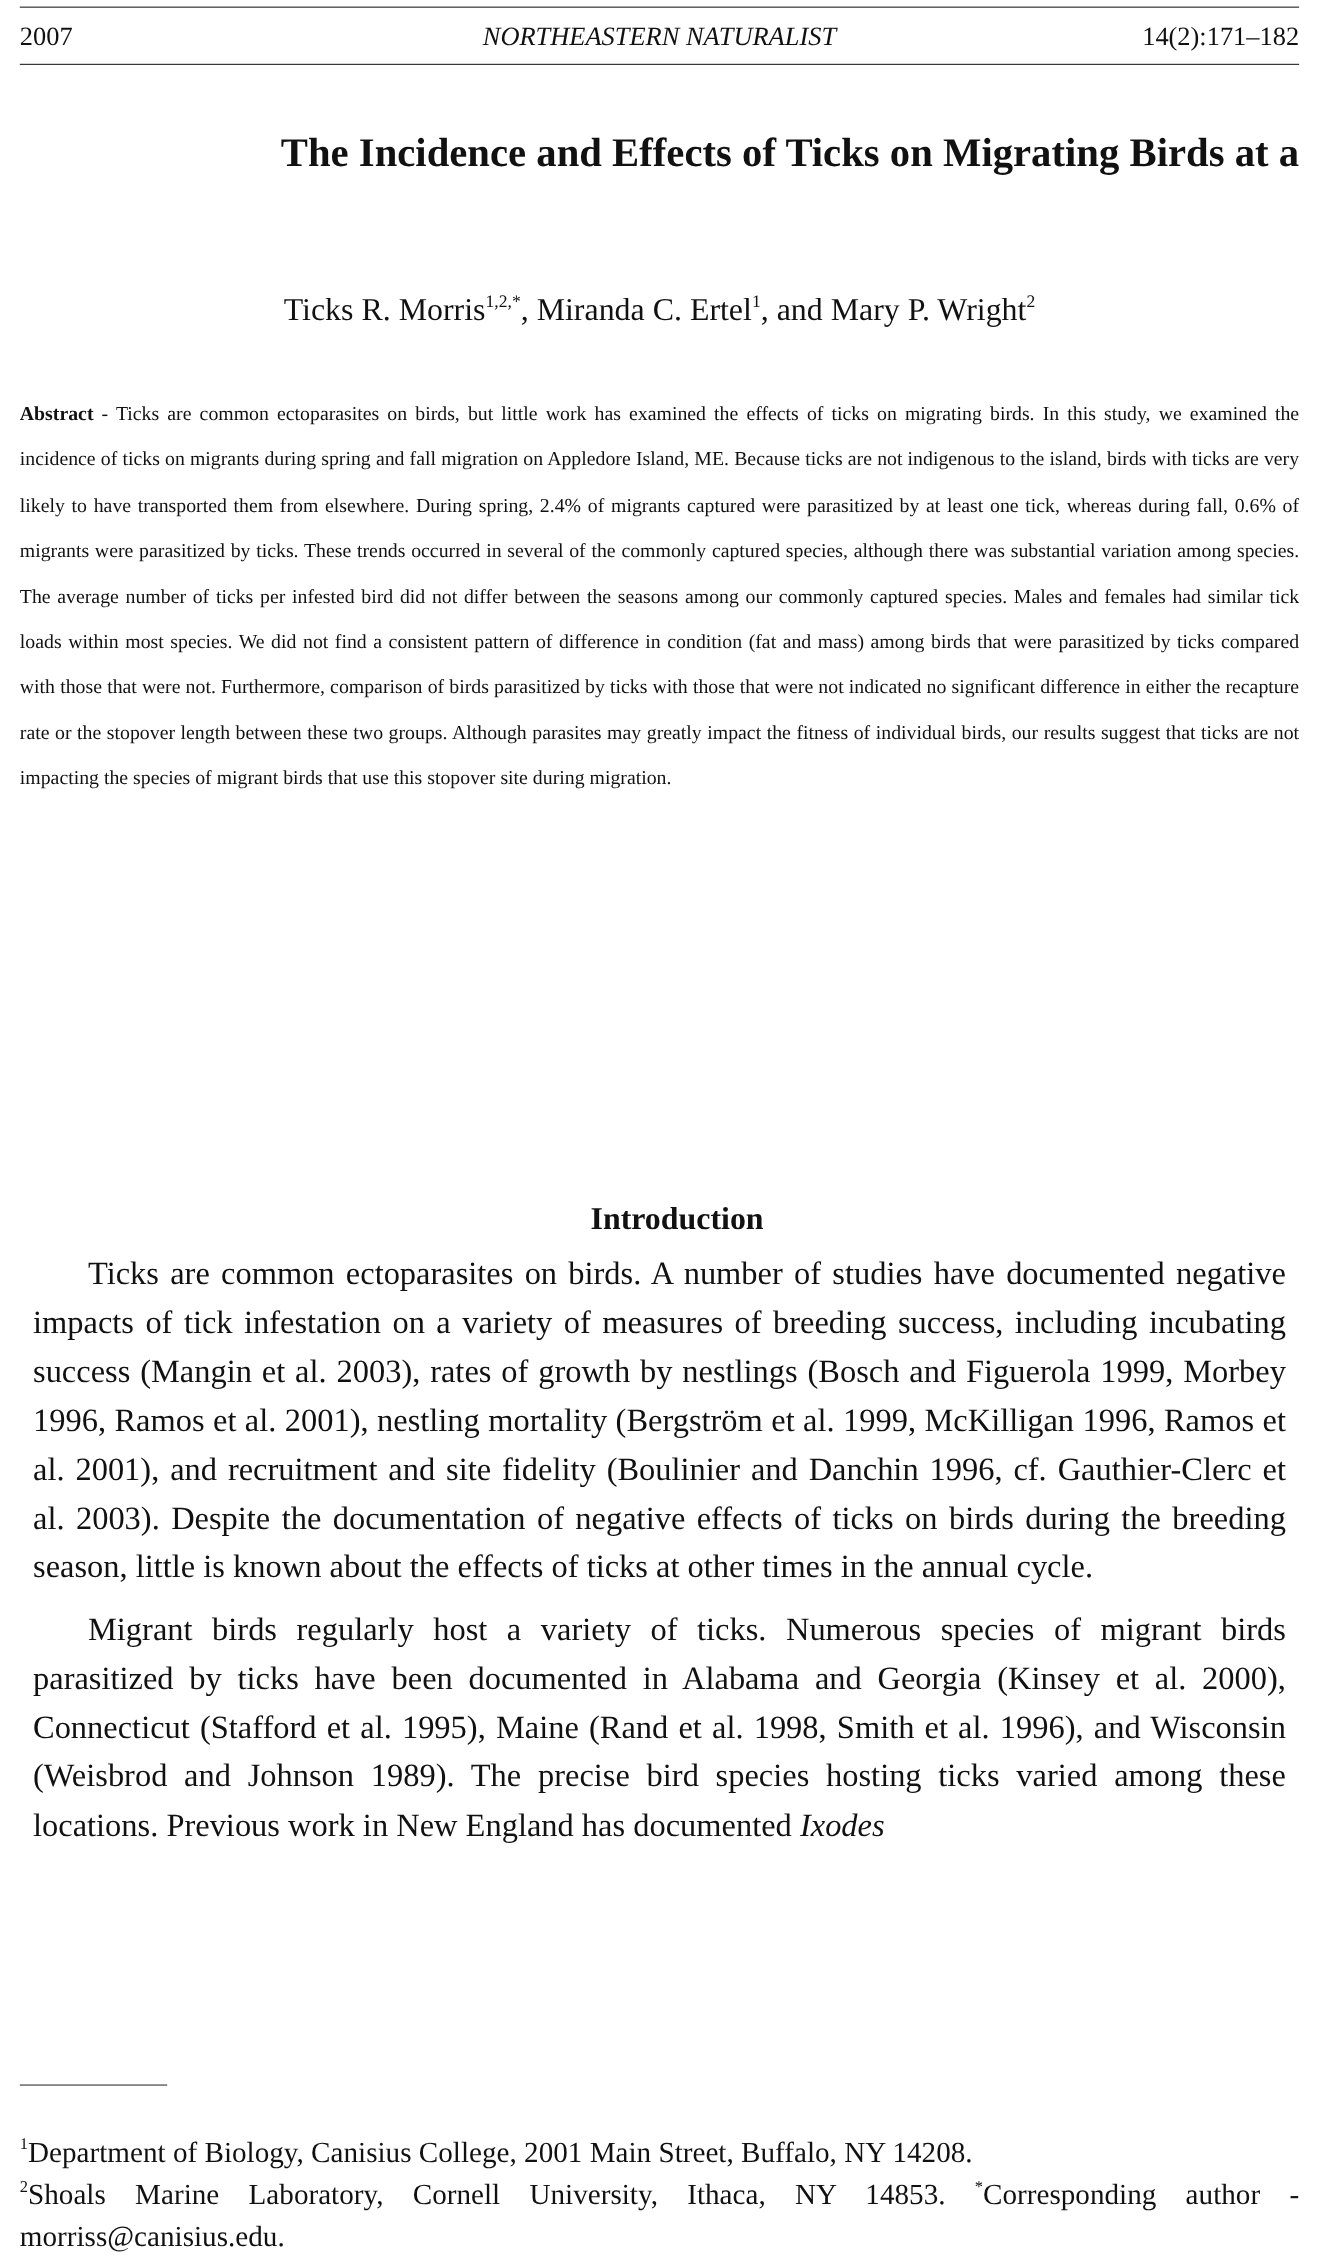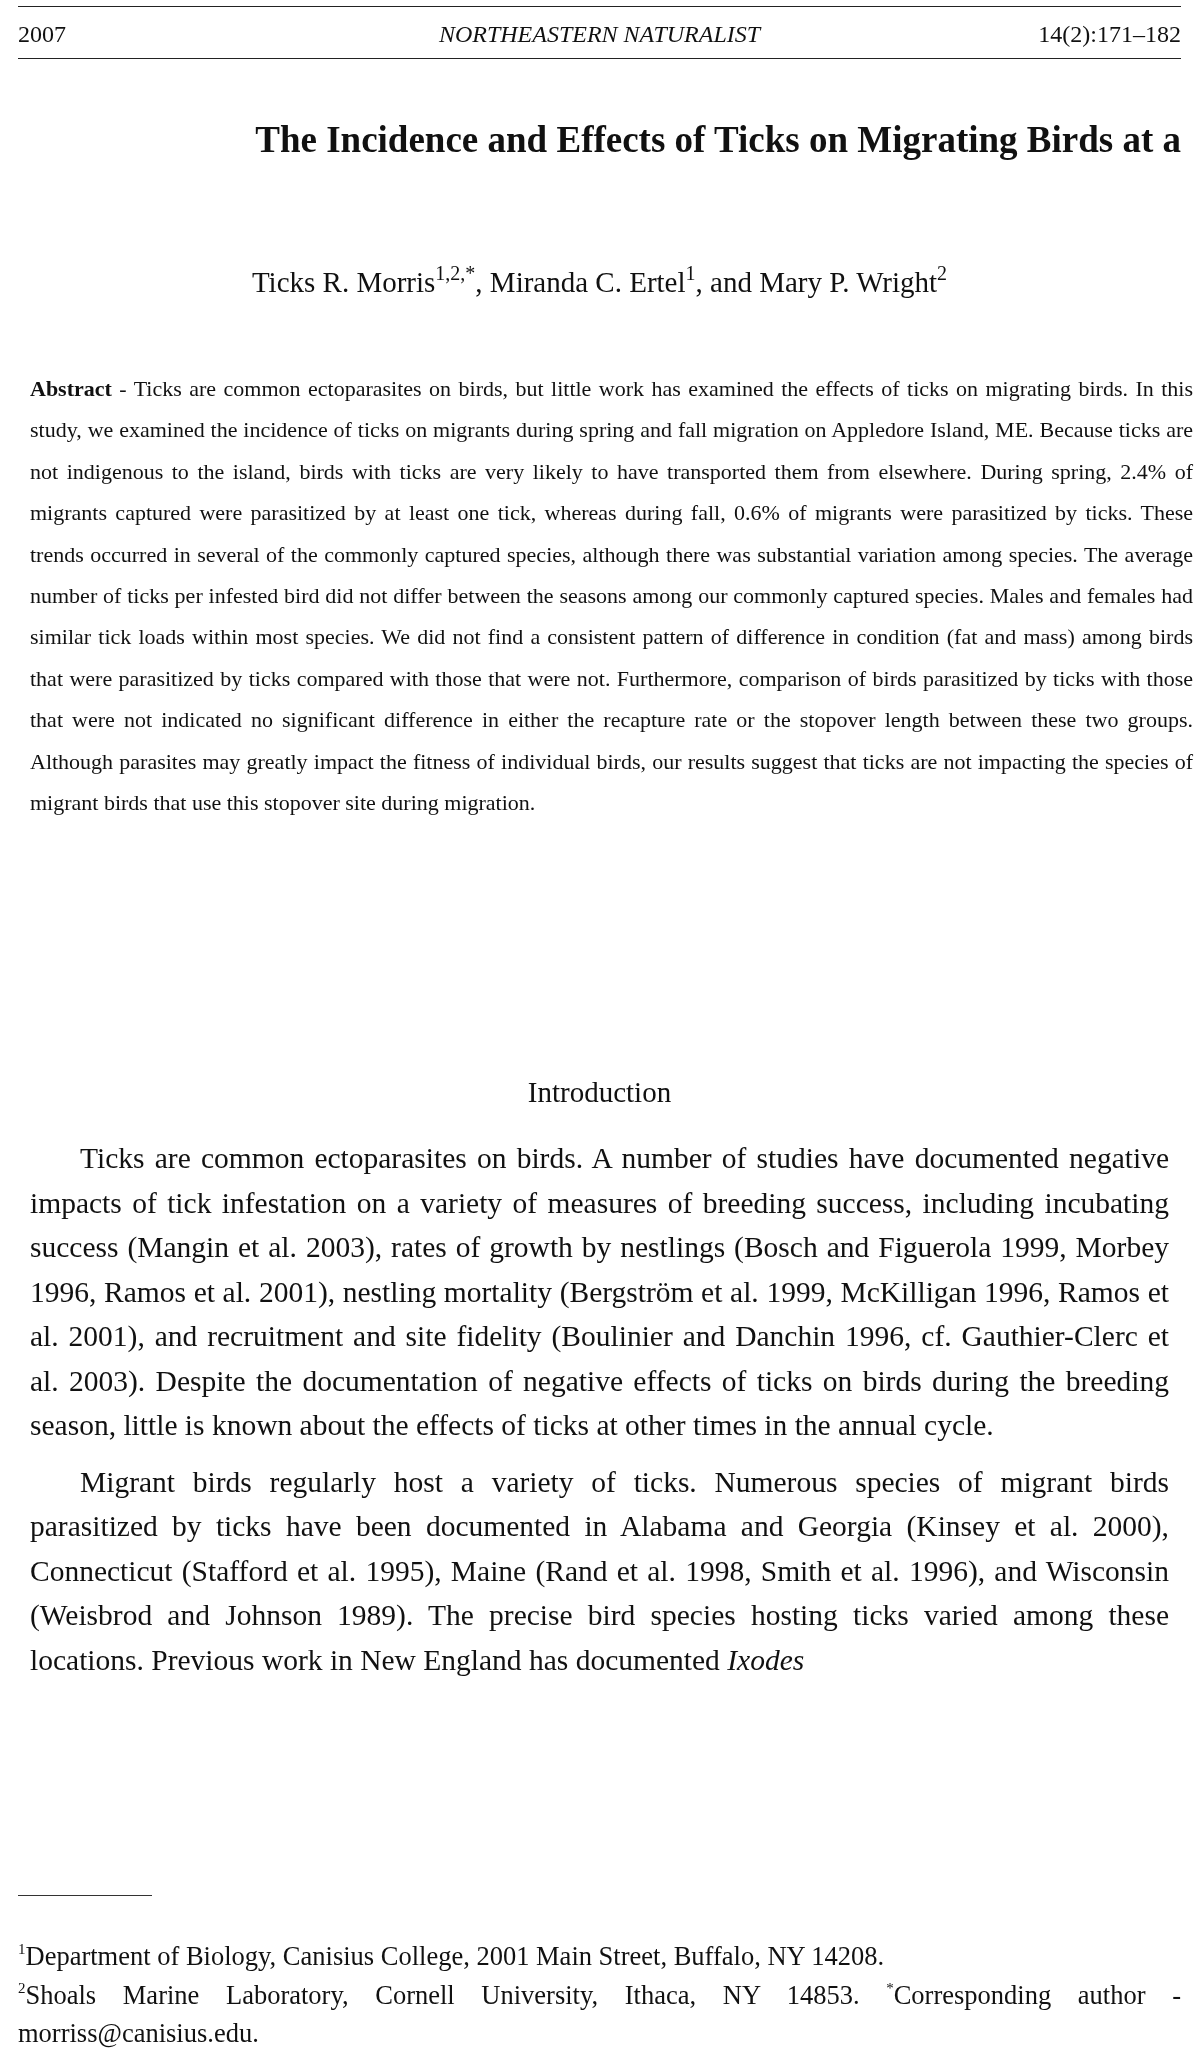--- a/index.html
+++ b/index.html
@@ -18,29 +18,29 @@
     .rh-center { position: absolute; left: 0; right: 0; text-align: center; font-style: italic; }
     .rh-right { position: absolute; right: 0; }
     .title {
       position: absolute; top: 112px; left: 0; width: 1163px; text-align: right;
       font-size: 37px; font-weight: bold; line-height: 56px;
     }
     .authors {
       position: absolute; top: 262px; left: 0; width: 1163px; text-align: center;
       font-size: 29px; line-height: 40px;
     }
-    .authors sup { font-size: 20px; vertical-align: 12px; line-height: 0; }
+    .authors sup { font-size: 16px; vertical-align: 12px; line-height: 0; }
     .abstract {
       position: absolute; top: 356px; left: 0; width: 1163px;
-      font-size: 22px; line-height: 41.4px; text-align: justify; margin: 12px;
+      font-size: 18px; line-height: 41.4px; text-align: justify; margin: 0;
     }
     .abstract .lbl { font-weight: bold; }
     .section-heading {
       position: absolute; top: 1072px; left: 0; width: 1163px; text-align: center;
-      font-size: 29px; font-weight: normal; line-height: 40px; margin: 0;
+      font-size: 29px; font-weight: bold; line-height: 40px; margin: 16px;
     }
     .body-text {
       position: absolute; top: 1124px; left: 0; width: 1163px;
       font-size: 29.5px; line-height: 44.5px; text-align: justify; margin: 0;
     }
     .body-text p { margin: 12px; text-indent: 50px; }
     .footnote-rule { position: absolute; top: 1895px; left: 0; width: 134px; border-top: 1.5px solid #333; }
     .footnotes {
       position: absolute; top: 1937px; left: 0; width: 1163px;
       font-size: 26.5px; line-height: 38.5px; text-align: justify; margin: 0;

